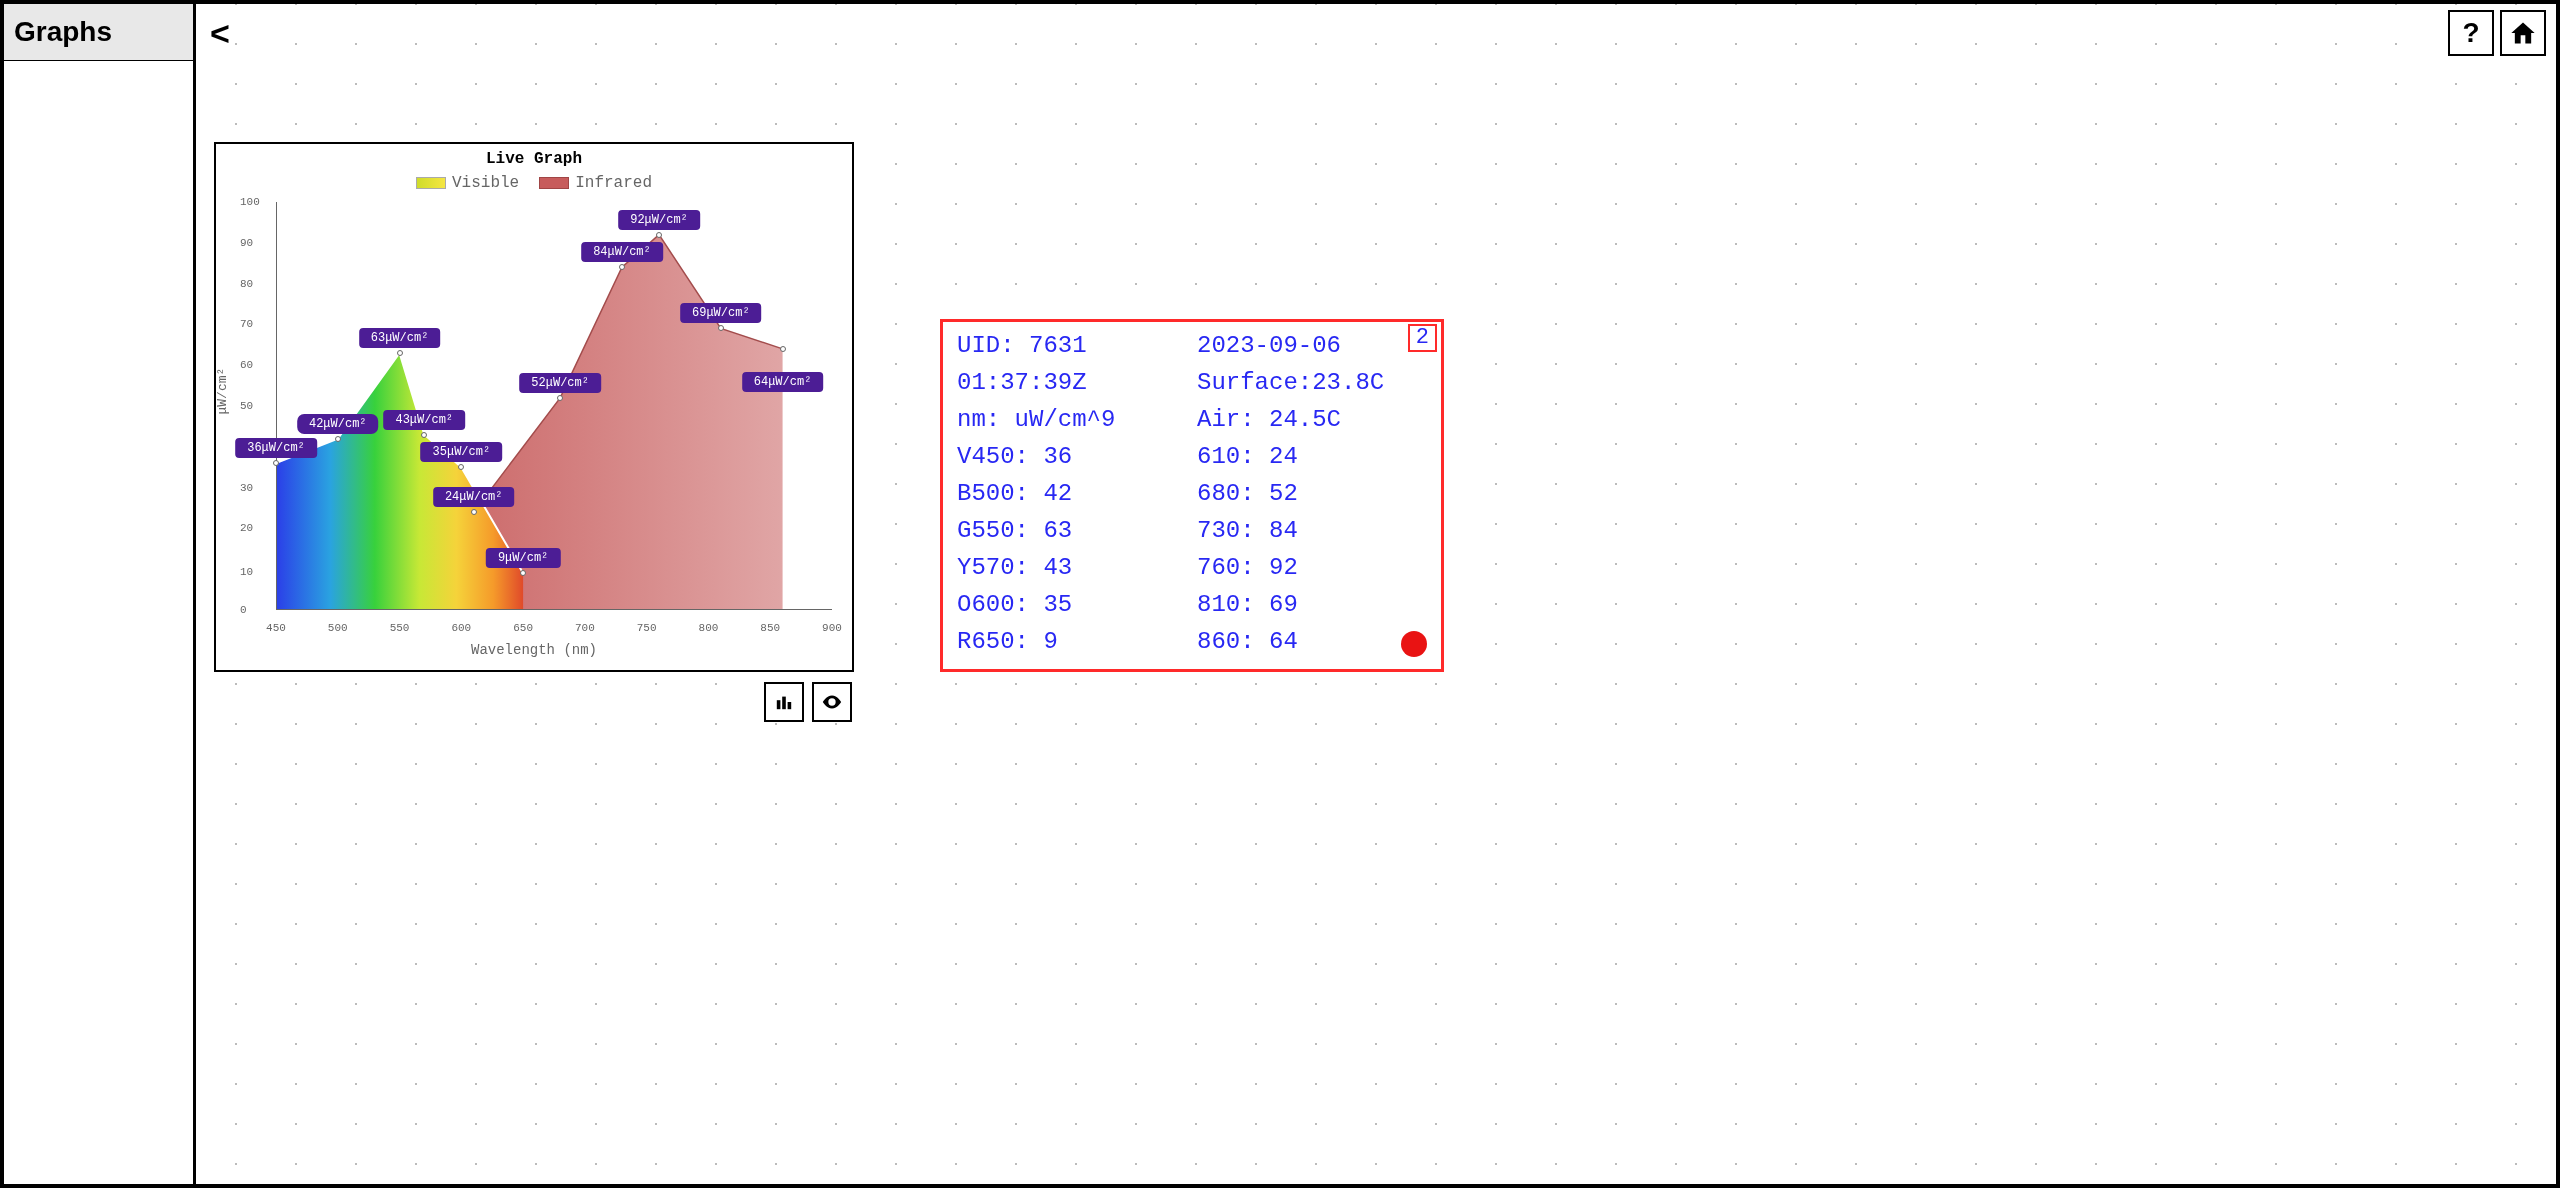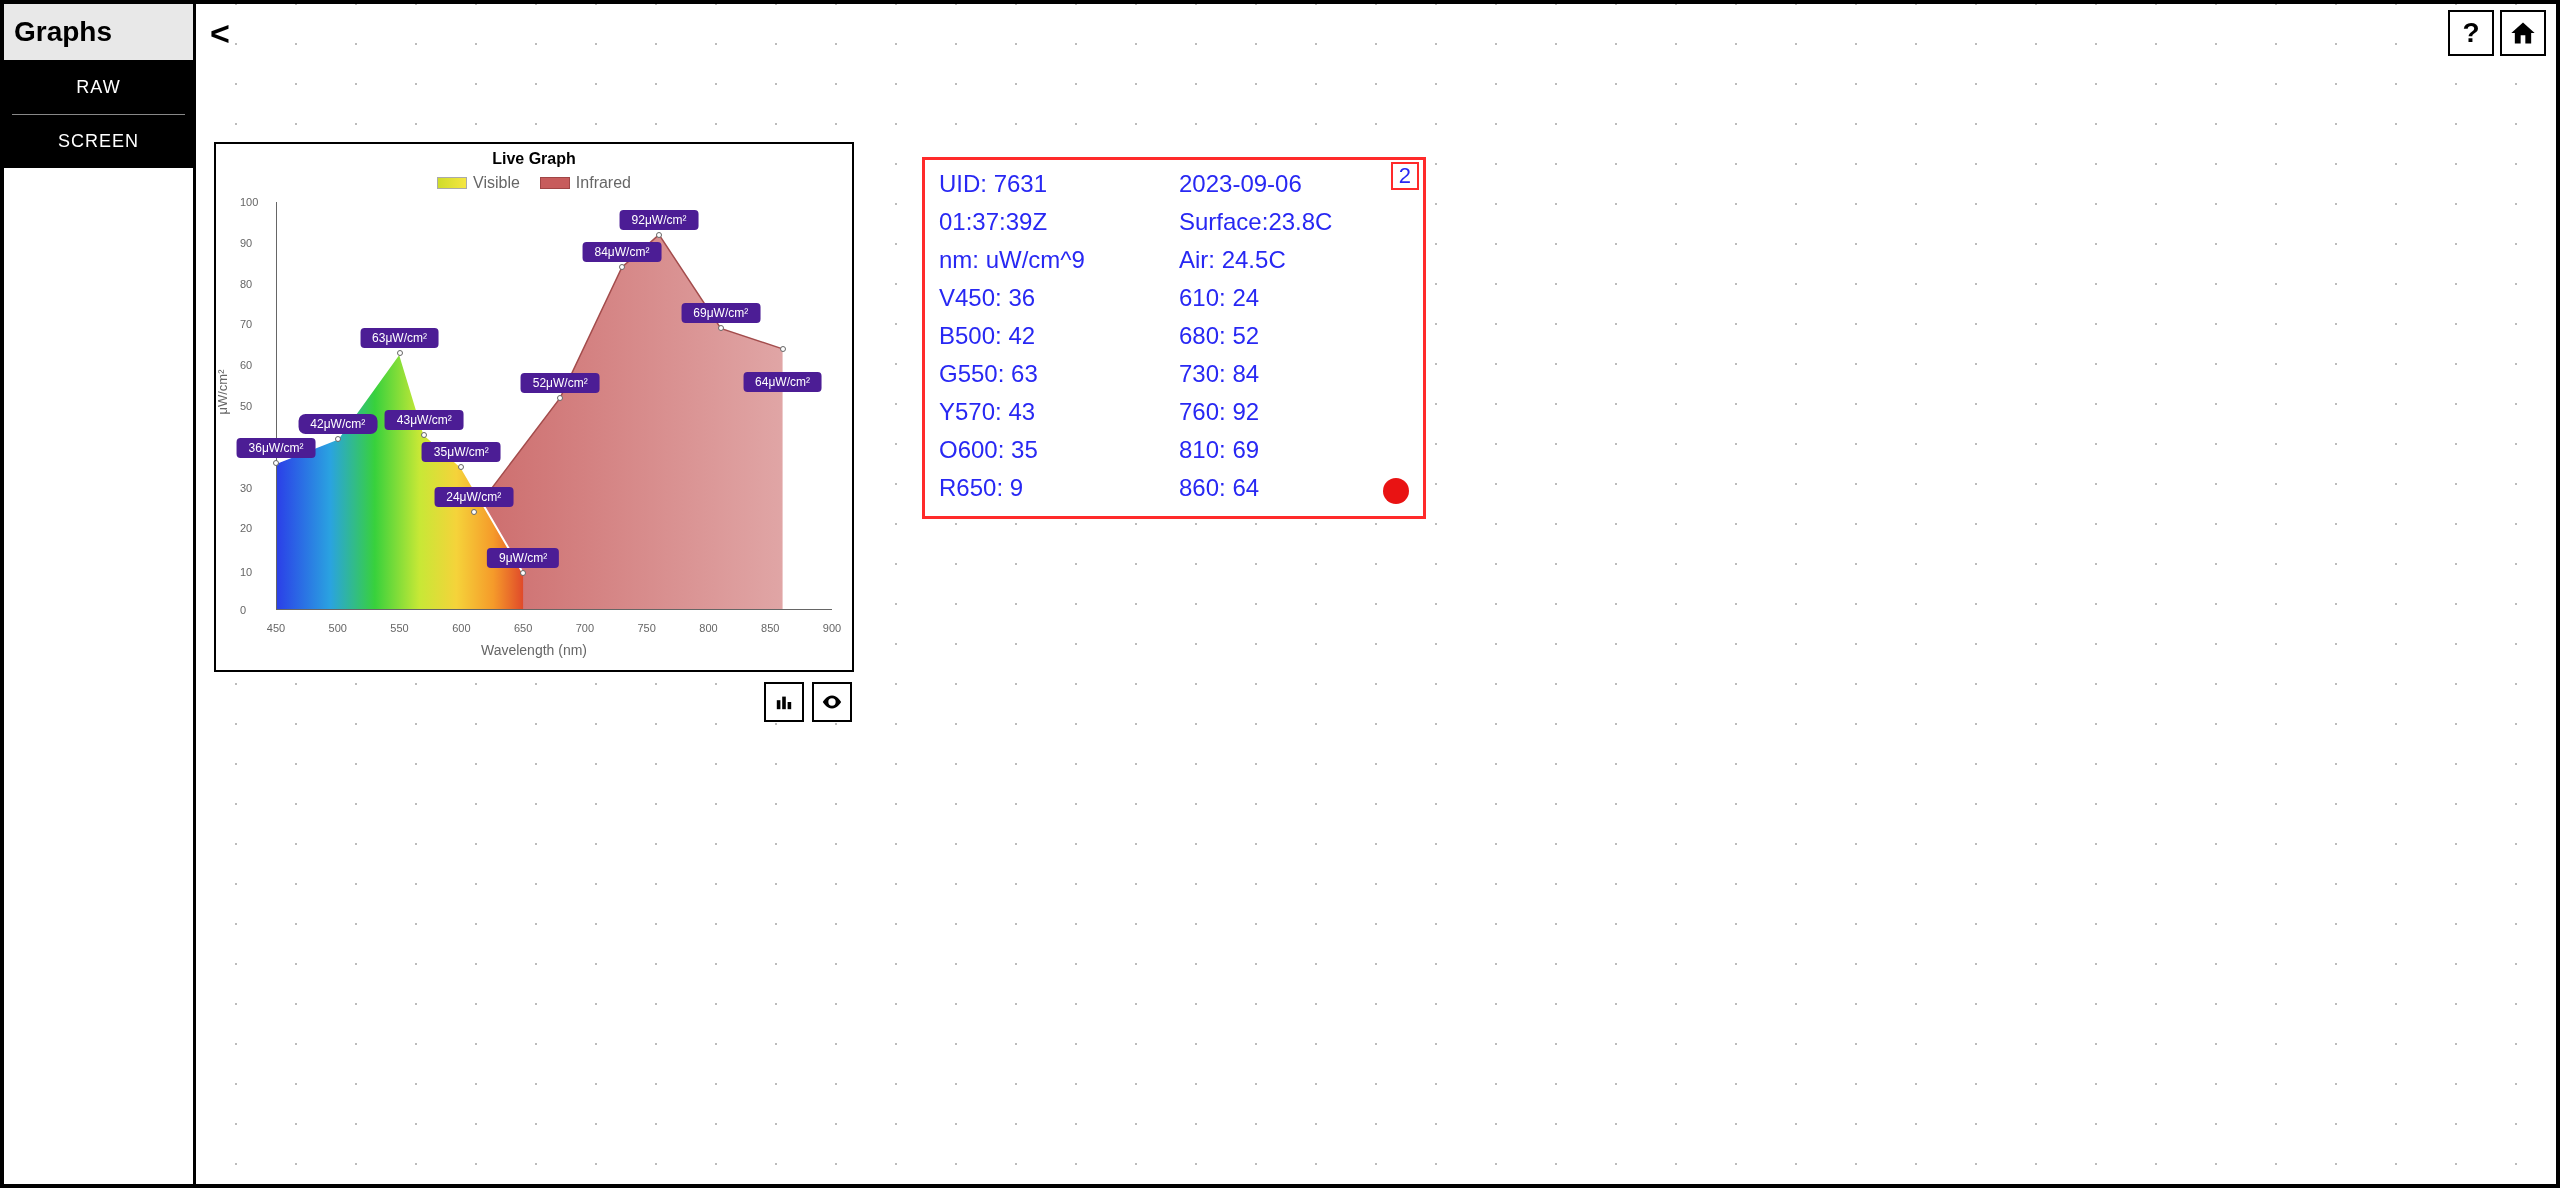--- a/index.html
+++ b/index.html
@@ -53,23 +53,24 @@
   .top-btn {
     width: 46px; height: 46px;
     border: 2px solid #000;
     background: #fff;
     display: flex; align-items: center; justify-content: center;
     margin-left: 6px; cursor: pointer;
   }
   .content {
     position: relative; z-index: 1;
     display: flex;
-    gap: 68px;
+    gap: 86px;
     padding: 0 18px 20px 18px;
-    align-items: flex-start;
+    align-items: flex-end;
+    font-family: Liberation Mono, monospace;
   }
   .chart-panel {
     border: 2px solid #000;
     background: #fff;
     width: 640px; height: 530px;
     margin-top: 80px;
     position: relative;
   }
   .chart-title { text-align: center; font-size: 16px; font-weight: bold; margin-top: 6px; }
   .legend { display: flex; justify-content: center; gap: 20px; margin-top: 6px; font-size: 16px; color: #666; }
@@ -148,24 +149,20 @@
     background: #e91313;
     border-radius: 50%;
   }
 </style>
 </head>
 <body>
 
 <div class="sidebar">
   <div class="sidebar-header">
     <h1>Graphs</h1>
-  </div>
-  <div class="sidebar-items">
-    <div class="sidebar-item border-b">RAW</div>
-    <div class="sidebar-item">SCREEN</div>
   </div>
 </div>
 
 <div class="main">
   <div class="dot-grid"></div>
 
   <div class="topbar">
     <div class="back-caret">&lt;</div>
     <div class="topbar-spacer"></div>
     <div class="top-btn">

